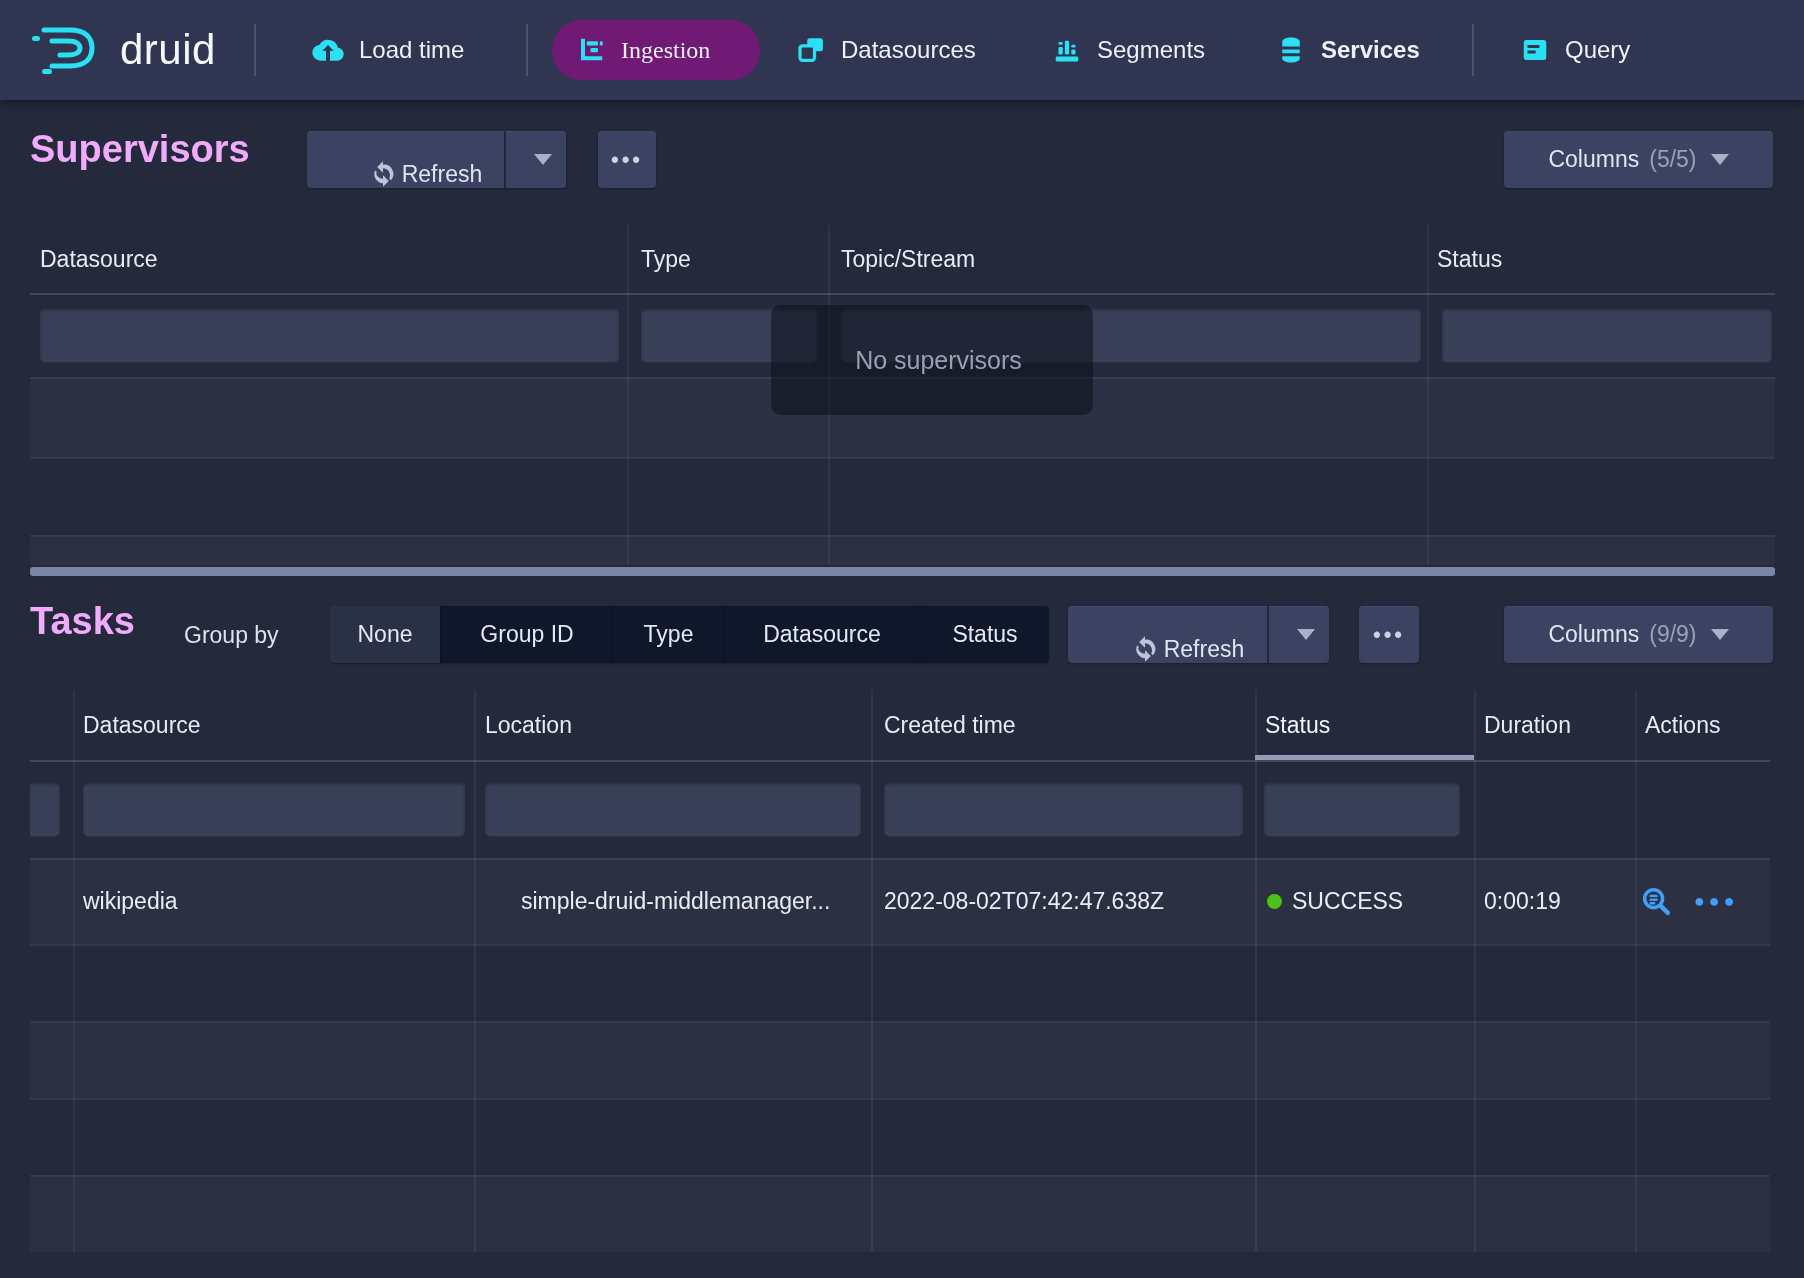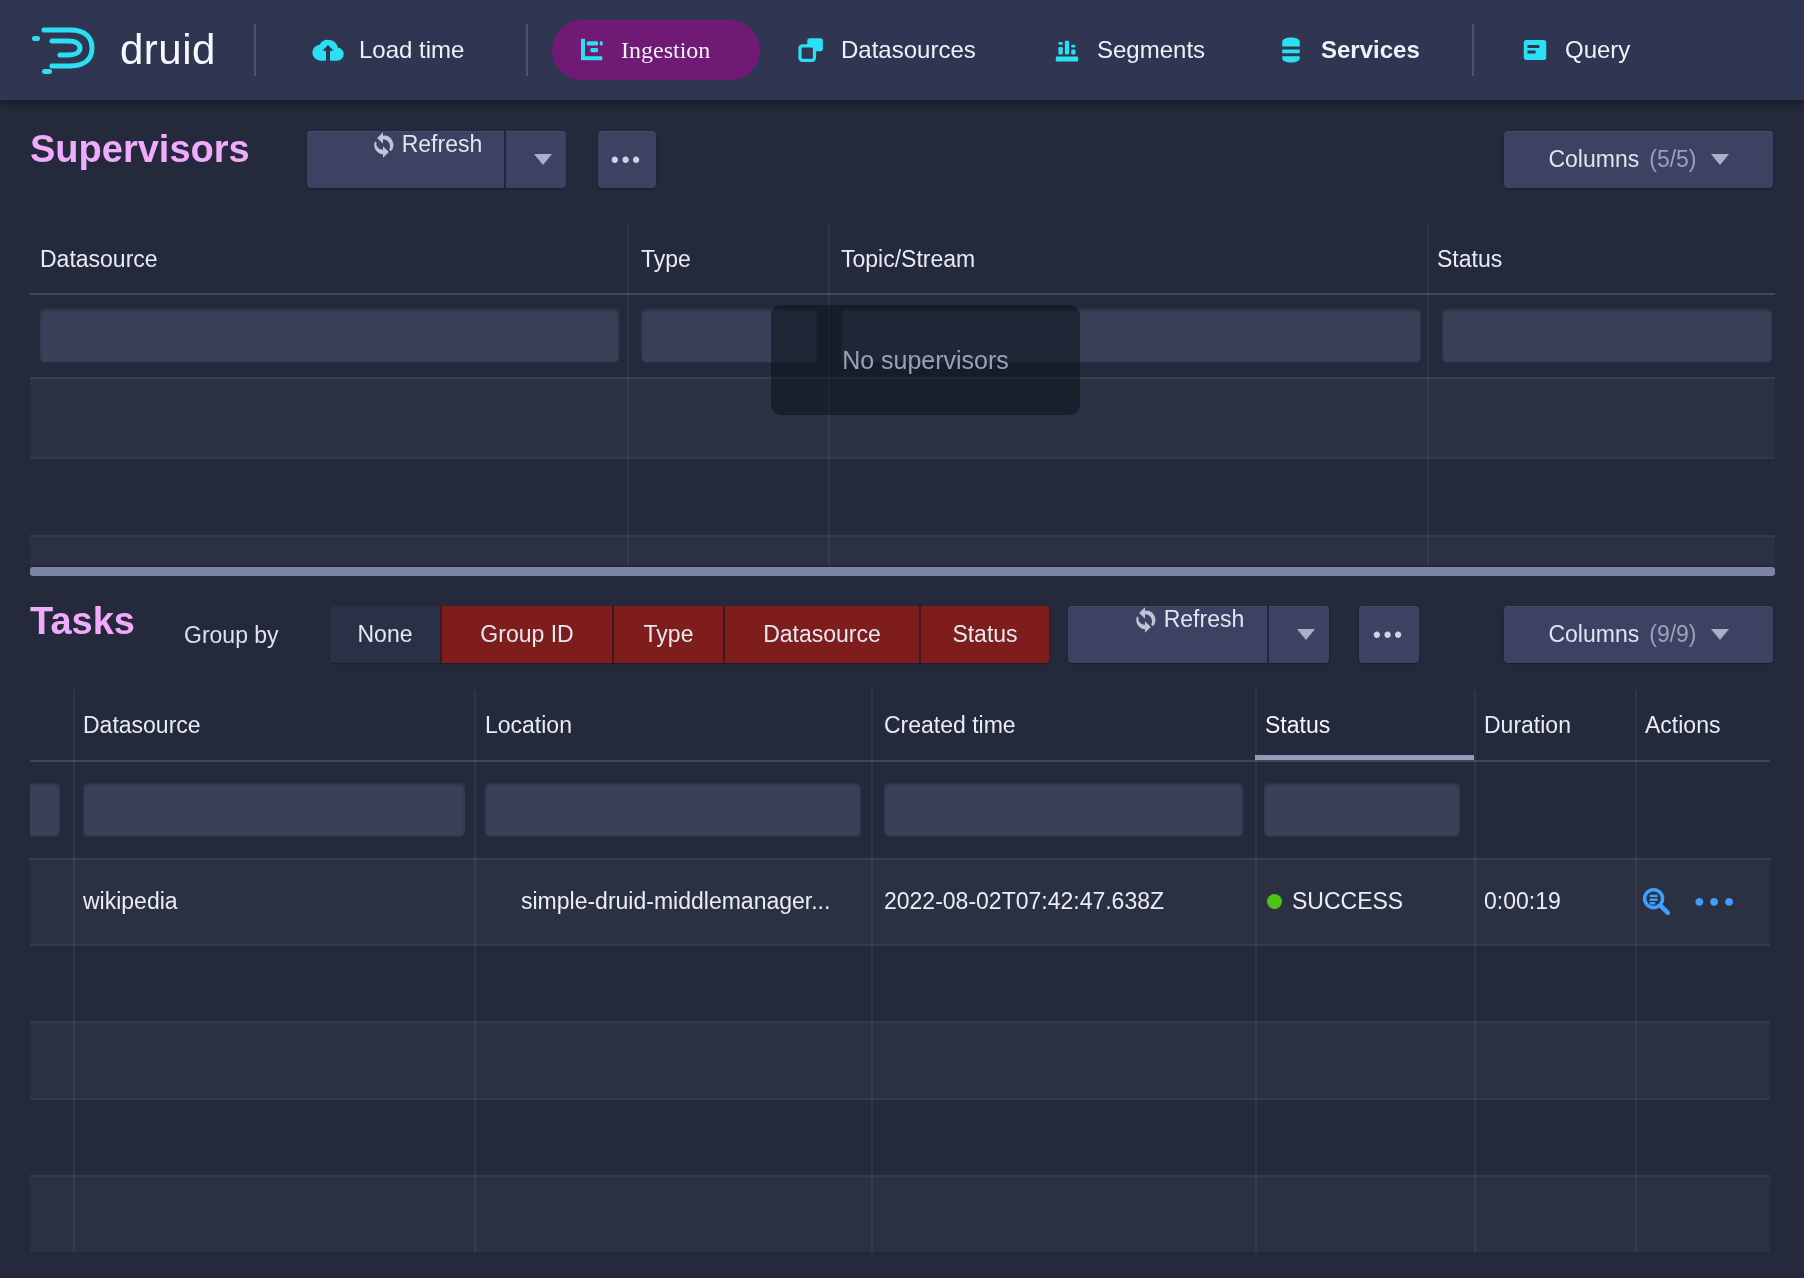--- a/index.html
+++ b/index.html
@@ -20,31 +20,31 @@
   .nav-item{position:absolute;top:20px;height:60px;display:flex;align-items:center;gap:15px;
     padding:0 24px;border-radius:30px;font-size:24px;color:#eef1f7;cursor:pointer;white-space:nowrap;}
   .nav-item.active{background:#701a75;font-family:Liberation Serif, serif;}
   .nav-item svg{display:block;}
   
   .sec-title{position:absolute;font-size:38px;font-weight:600;color:#f0abfc;}
   .btn{position:absolute;background:#3c4262;border-radius:4px;display:flex;align-items:center;
     justify-content:center;color:#e0e5f0;font-size:23px;cursor:pointer;
     box-shadow:inset 0 1px 0 rgba(255,255,255,.05),0 1px 2px rgba(0,0,0,.3);}
   .split{display:flex;align-items:stretch;padding:0;}
-  .split .main{display:flex;align-items:flex-start;gap:5px;justify-content:center;flex:1;padding-left:40px;}
+  .split .main{display:flex;align-items:flex-end;gap:5px;justify-content:center;flex:1;padding-left:40px;}
   .split .caret-part{width:60px;display:flex;align-items:center;justify-content:center;
     border-left:2px solid rgba(15,19,32,.55);}
   .caret{width:0;height:0;border-left:9px solid transparent;border-right:9px solid transparent;
     border-top:11px solid #a9b1c9;}
   .dots{letter-spacing:3px;color:#ccd3e2;font-size:22px;font-weight:bold;}
   .count{color:#99a1ba;margin-left:10px;}
   .btn .caret{margin-left:14px;}
   .group{position:absolute;display:flex;border-radius:4px;overflow:hidden;
     box-shadow:0 1px 2px rgba(0,0,0,.3);}
-  .group .gbtn{background:#7f1d1d;color:#e4e8f1;font-size:23px;display:flex;align-items:center;
+  .group .gbtn{background:#0f172a;color:#e4e8f1;font-size:23px;display:flex;align-items:center;
     justify-content:center;cursor:pointer;border-left:2px solid rgba(15,19,32,.55);}
   .group .gbtn:first-child{border-left:none;}
   .group .gbtn.active{background:#2a3046;}
   .grouplabel{position:absolute;font-size:23px;color:#dde2ec;}
   
   .table{position:absolute;overflow:hidden;}
   .vline{position:absolute;top:0;bottom:0;width:2px;background:rgba(255,255,255,.055);}
   .thead{position:absolute;left:0;right:0;top:0;border-bottom:2px solid rgba(255,255,255,.14);}
   .th{position:absolute;top:0;bottom:0;display:flex;align-items:center;font-size:23px;color:#e7ebf3;cursor:pointer;}
   .sortbar{position:absolute;height:5px;background:#939cba;}
@@ -197,21 +197,21 @@
       <input class="filter-box" style="left: 10px; top: 15px; width: 579px;">
       <input class="filter-box" style="left: 611px; top: 15px; width: 176px;">
       <input class="filter-box" style="left: 811px; top: 15px; width: 580px;">
       <input class="filter-box" style="left: 1412px; top: 15px; width: 330px;">
     </div>
 
     <div class="row striped" style="top:152px;height:80px;"></div>
     <div class="row" style="top:232px;height:78px;"></div>
     <div class="row striped" style="top:310px;height:30px;border-bottom:none;"></div>
 
-    <div class="overlay" style="left:741px;top:80px;width:309px;height:110px;">No supervisors</div>
+    <div class="overlay" style="left:741px;top:80px;width:309px;height:110px;padding-left:13px;">No supervisors</div>
   </div>
 
   <div class="splitter"></div>
 
   <div class="sec-title" style="left:30px;top:600px;">Tasks</div>
   <div class="grouplabel" style="left:184px;top:622px;">Group by</div>
 
   <div class="group" style="left:330px;top:606px;height:57px;">
     <div class="gbtn active" style="width:110px;">None</div>
     <div class="gbtn" style="width:170px;">Group ID</div>

